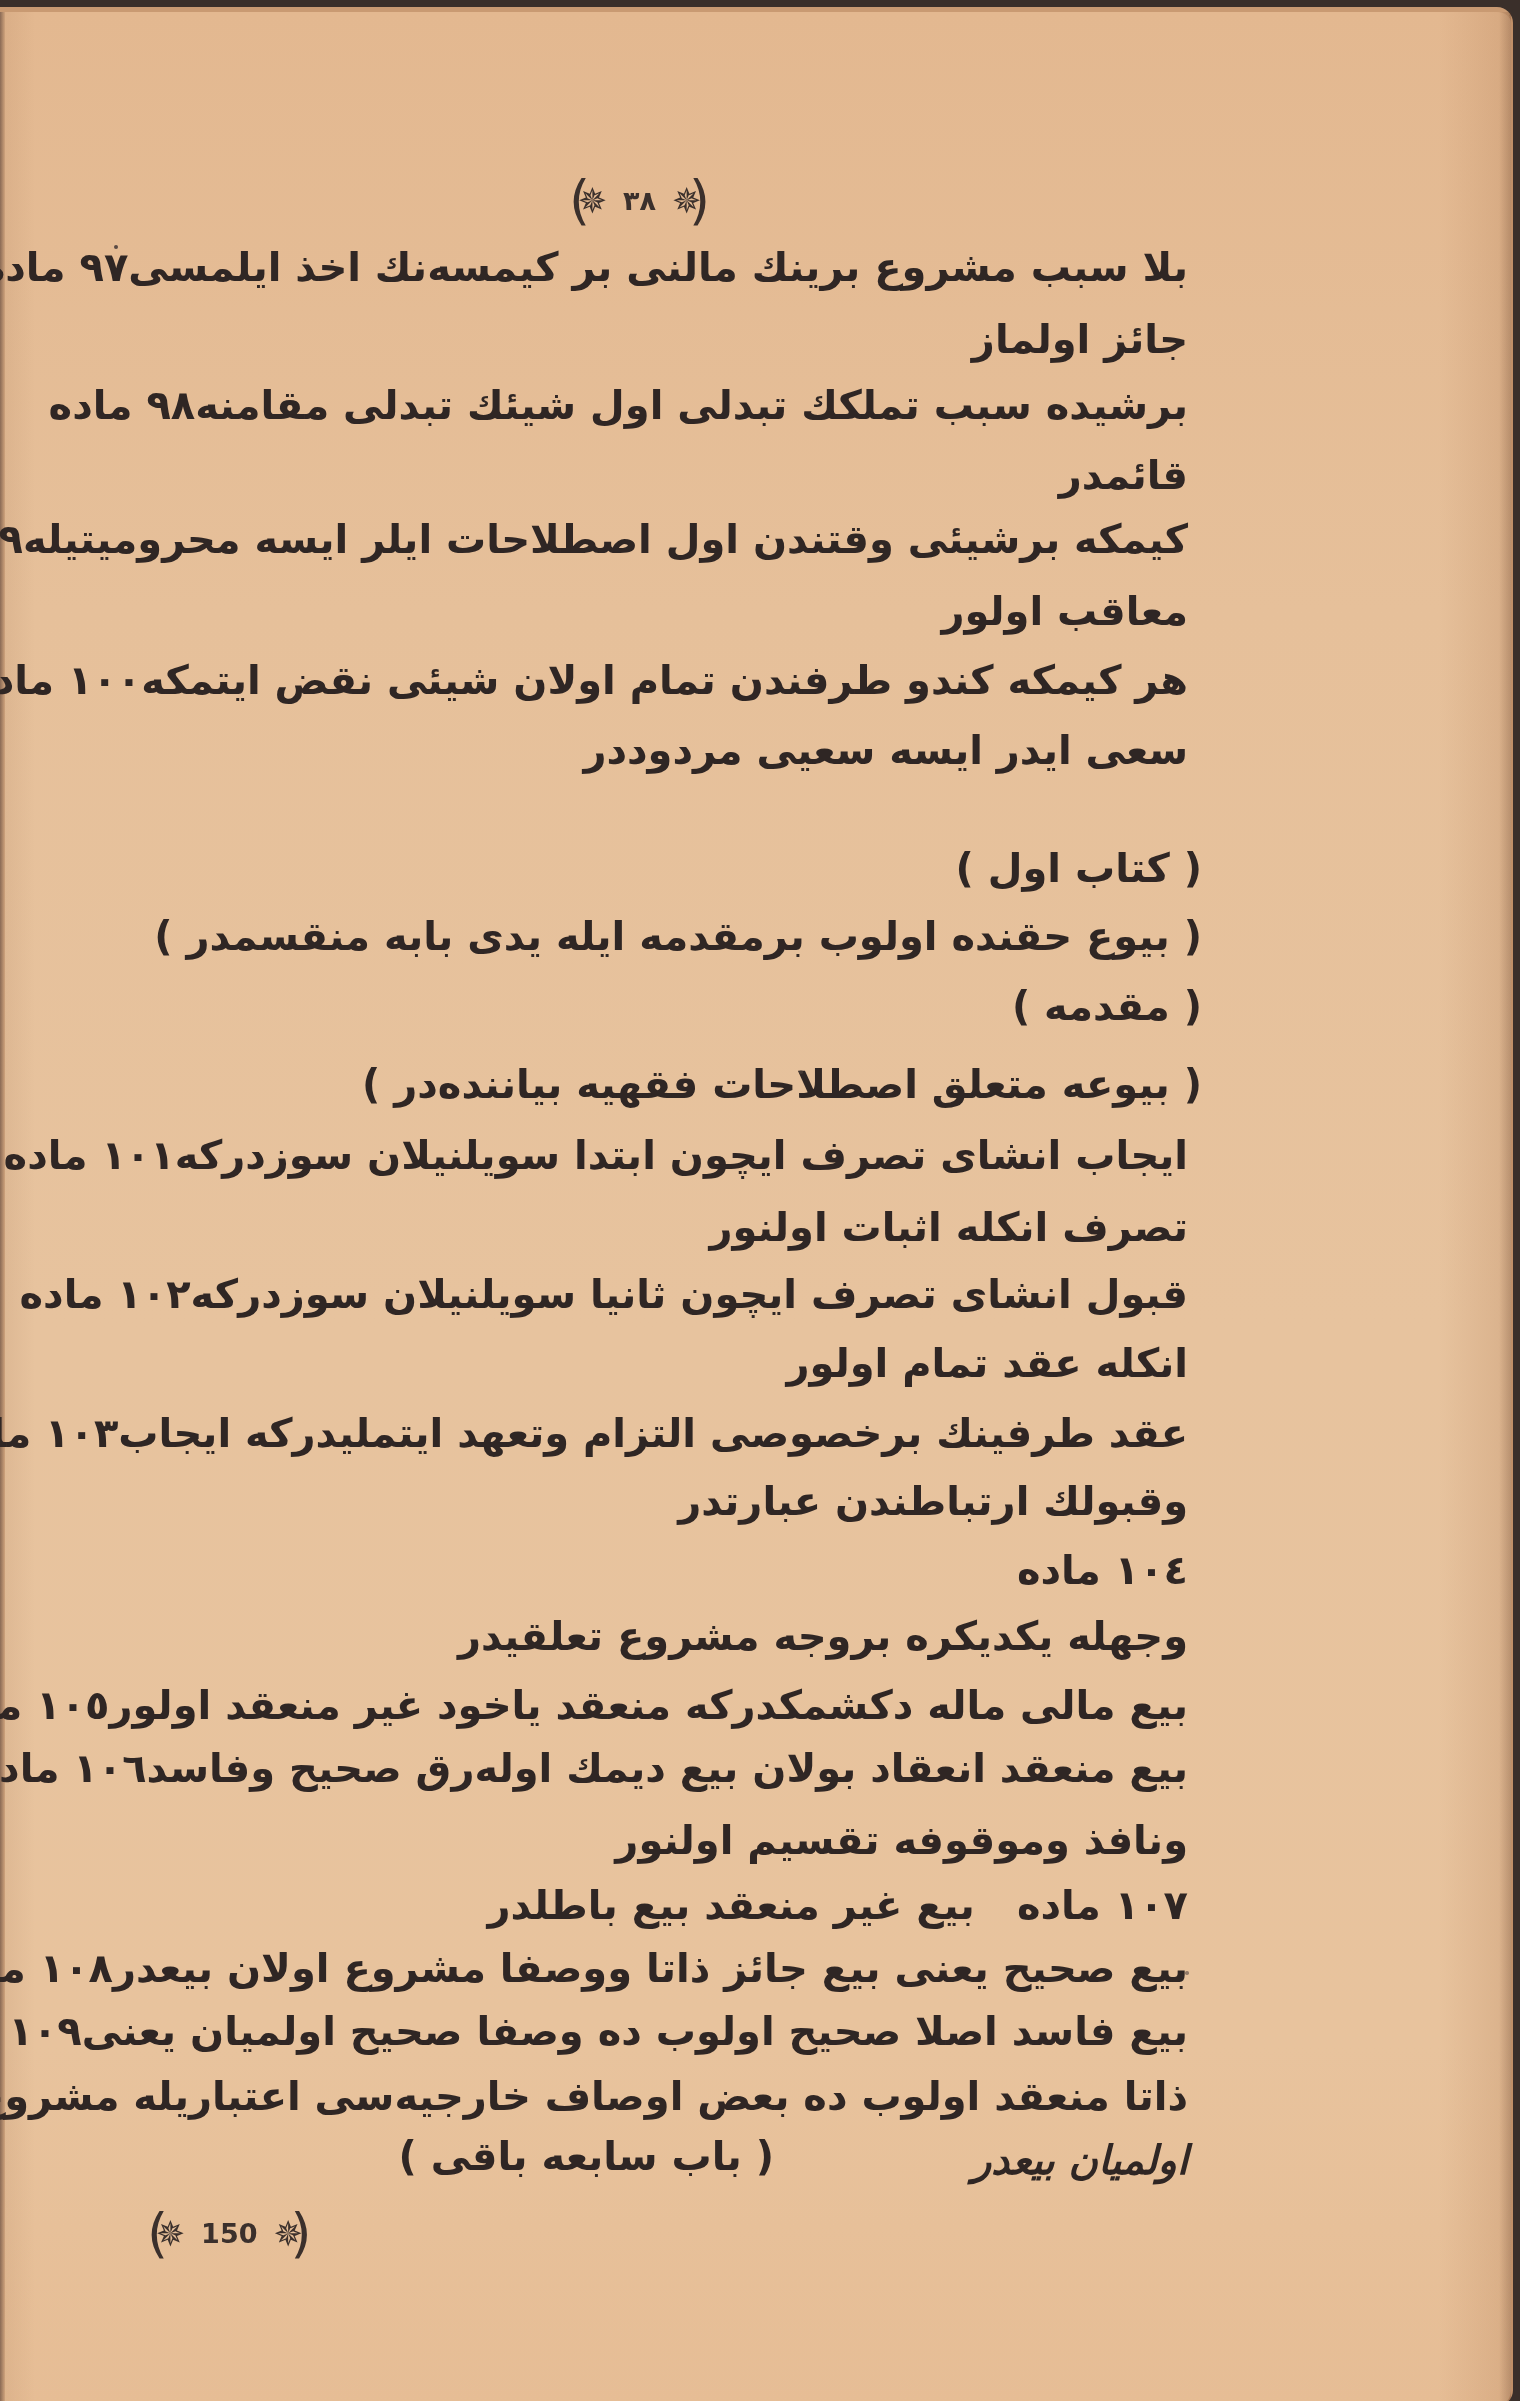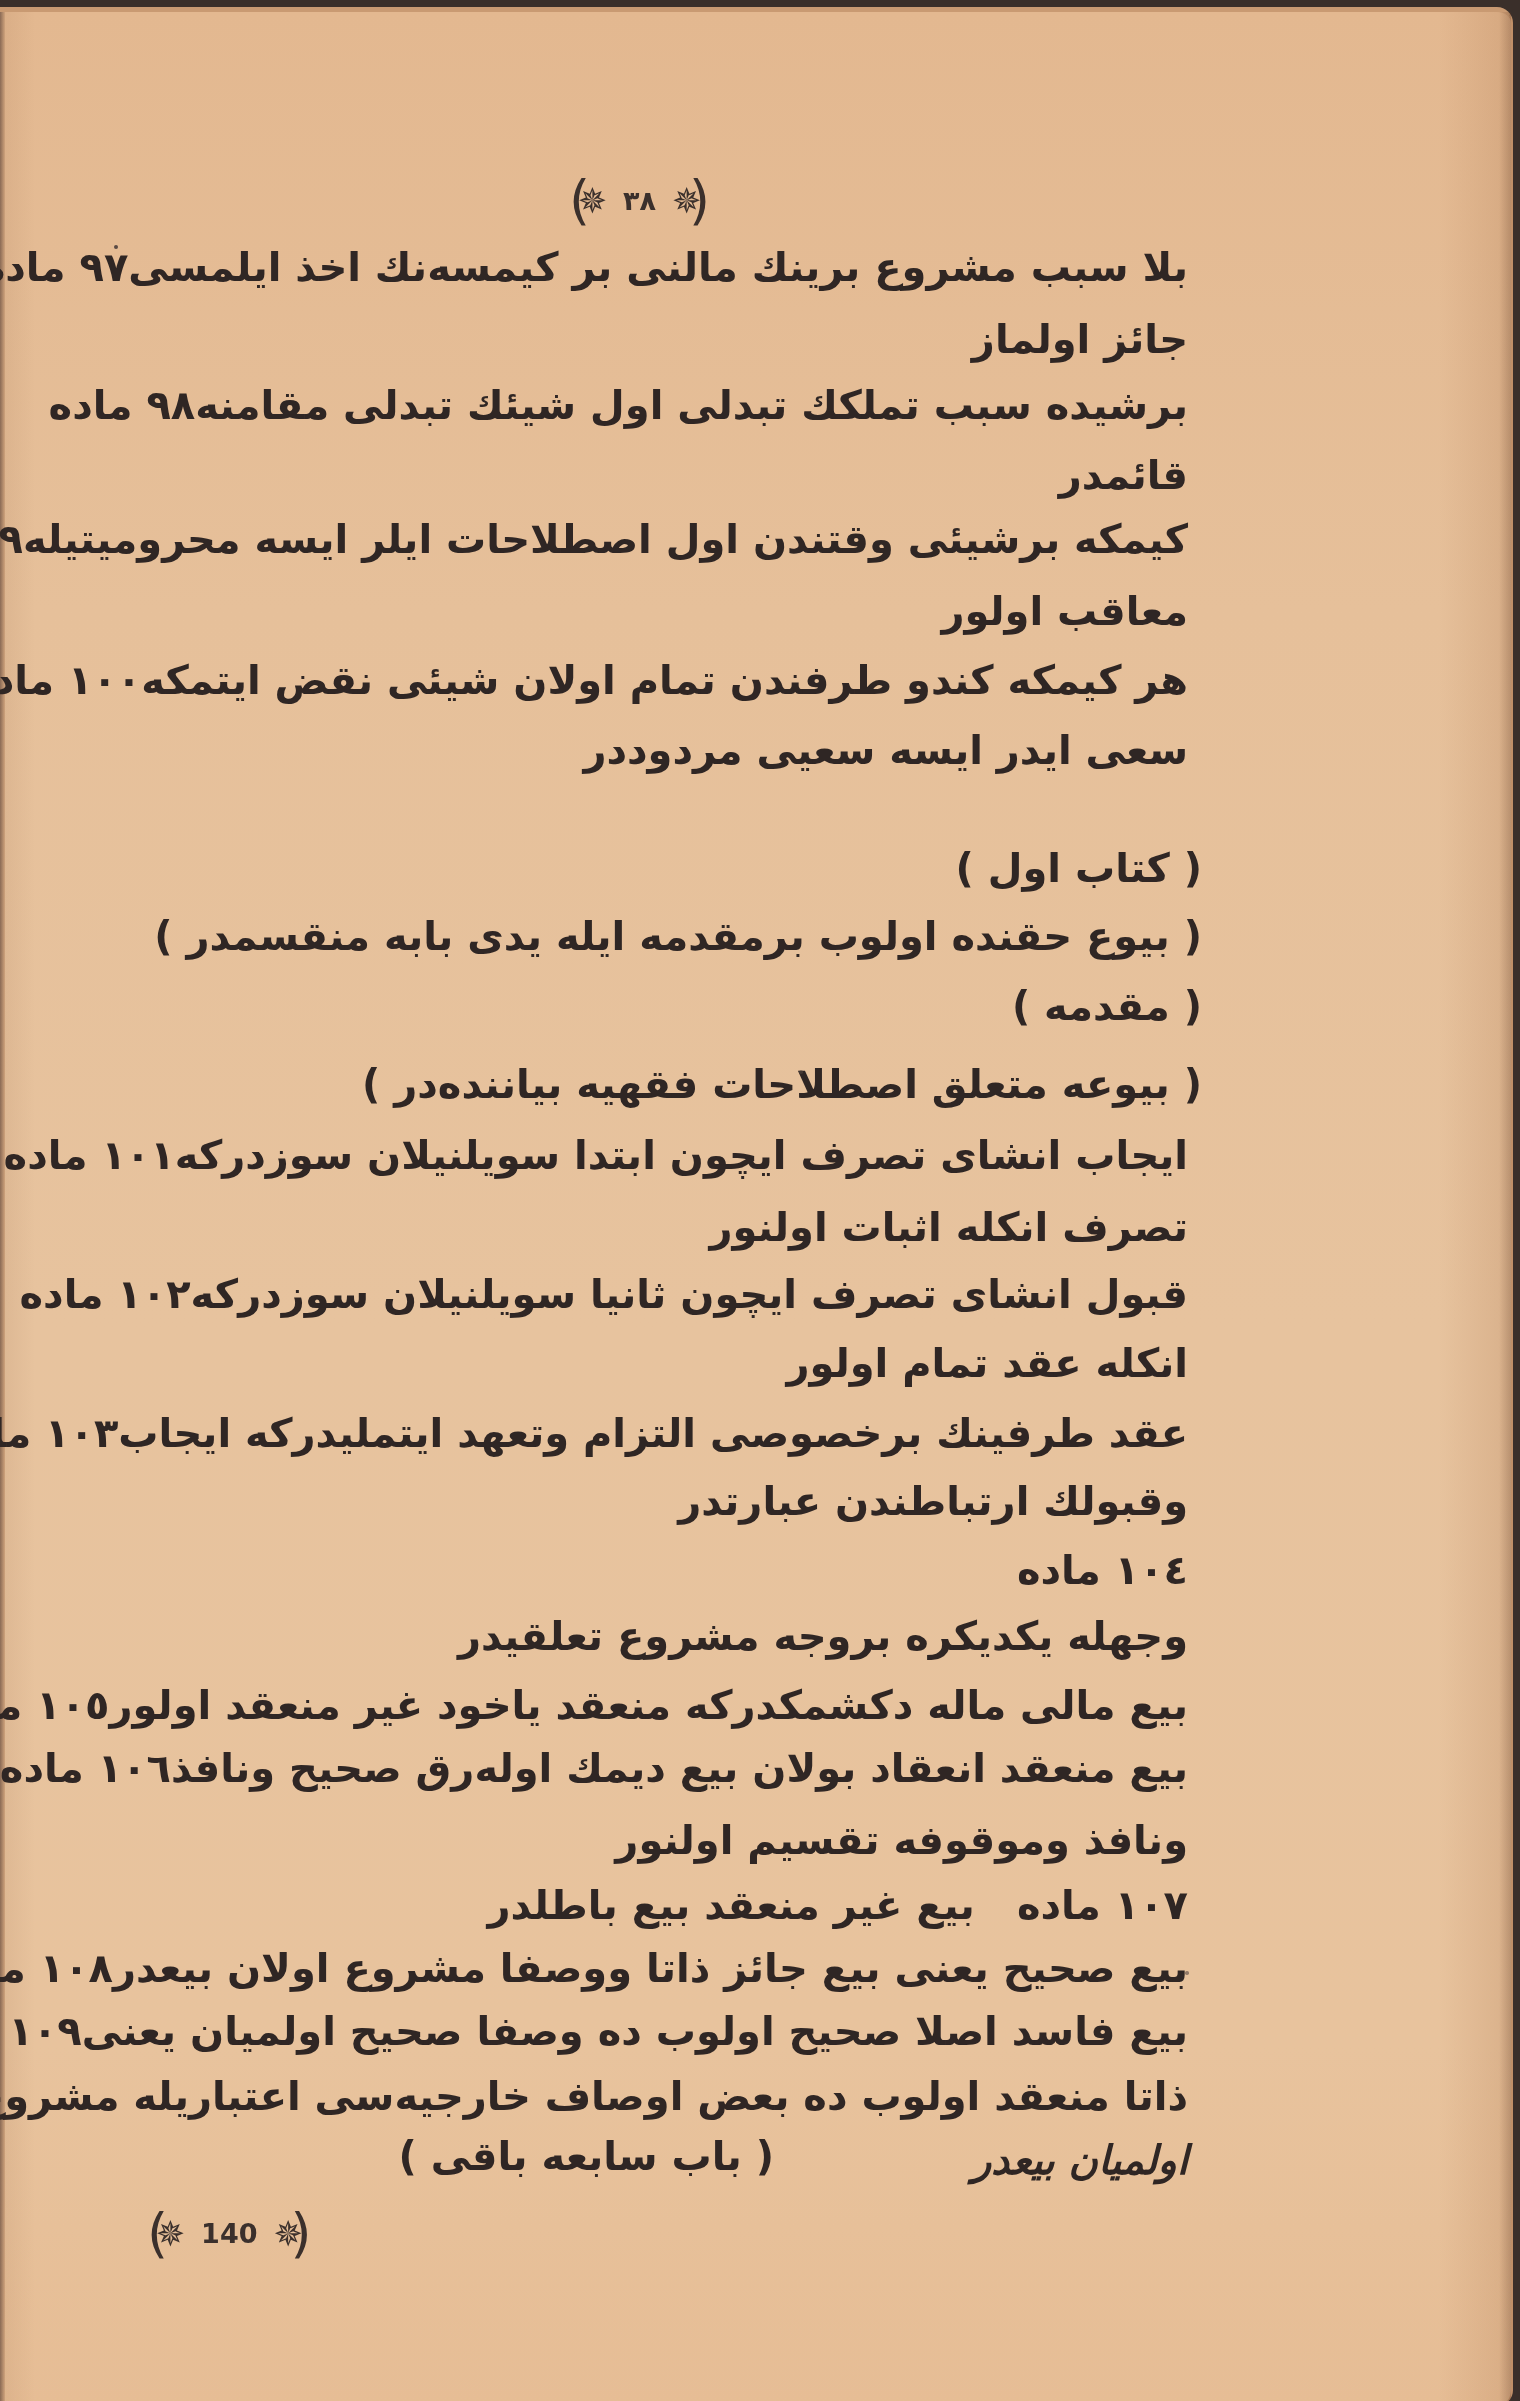--- a/index.html
+++ b/index.html
@@ -169,21 +169,21 @@
     <span class="num">١٠٤ ماده</span>
   </div>
   <div class="text line" style="top:1604px; right:323px;">وجهله يكديكره بروجه مشروع تعلقيدر</div>
 
   <div class="text full line" style="top:1673px; left:130px;">
     <span>بيع مالى ماله دكشمكدركه منعقد ياخود غير منعقد اولور</span>
     <span class="num">١٠٥ ماده</span>
   </div>
 
   <div class="text full line" style="top:1736px;">
-    <span>بيع منعقد انعقاد بولان بيع ديمك اوله‌رق صحيح ونافذ</span>
+    <span>بيع منعقد انعقاد بولان بيع ديمك اوله‌رق صحيح وفاسد</span>
     <span class="num">١٠٦ ماده</span>
   </div>
   <div class="text line" style="top:1808px; right:323px;">ونافذ وموقوفه تقسيم اولنور</div>
 
   <div class="text line" style="top:1873px; right:323px;">
     <span class="num-label">١٠٧ ماده</span><span>بيع غير منعقد بيع باطلدر</span>
   </div>
 
   <div class="text full line" style="top:1936px;">
     <span>بيع صحيح يعنى بيع جائز ذاتا ووصفا مشروع اولان بيعدر</span>
@@ -197,21 +197,21 @@
   <div class="text full line" style="top:2064px;">
     <span>ذاتا منعقد اولوب ده بعض اوصاف خارجيه‌سى اعتباريله مشروع</span>
   </div>
   <div class="text line" style="top:2128px; right:323px;font-style:italic;">اولميان بيعدر</div>
 
   <div class="text line" style="top:2124px; right:737px;">( باب سابعه باقى )</div>
 
   <div class="ornament" style="left:147px; top:2194px;">
     <span class="orn-paren">(</span>
     <span class="orn-star" style="margin-left:-12.3px;">✵</span>
-    <span class="orn-num">140</span>
+    <span class="orn-num">150</span>
     <span class="orn-star">✵</span>
     <span class="orn-paren" style="margin-left:-12.3px;">)</span>
   </div>
 
   <div class="speck" style="left:114px; top:233px; width:4.4px; height:4.4px;"></div>
   <div class="speck" style="left:799px; top:1058px; width:3.5px; height:3.5px; opacity:0.5;"></div>
   <div class="speck" style="left:1185px; top:1959px; width:3.5px; height:3.5px; opacity:0.6;"></div>
 </div>
 
 

